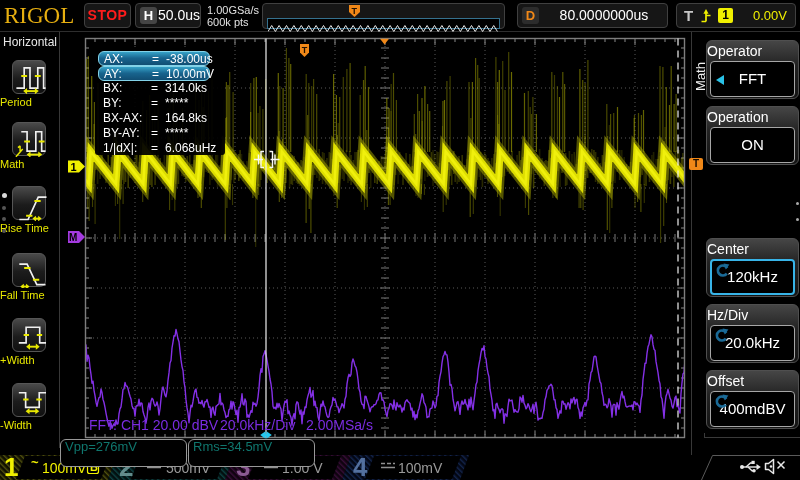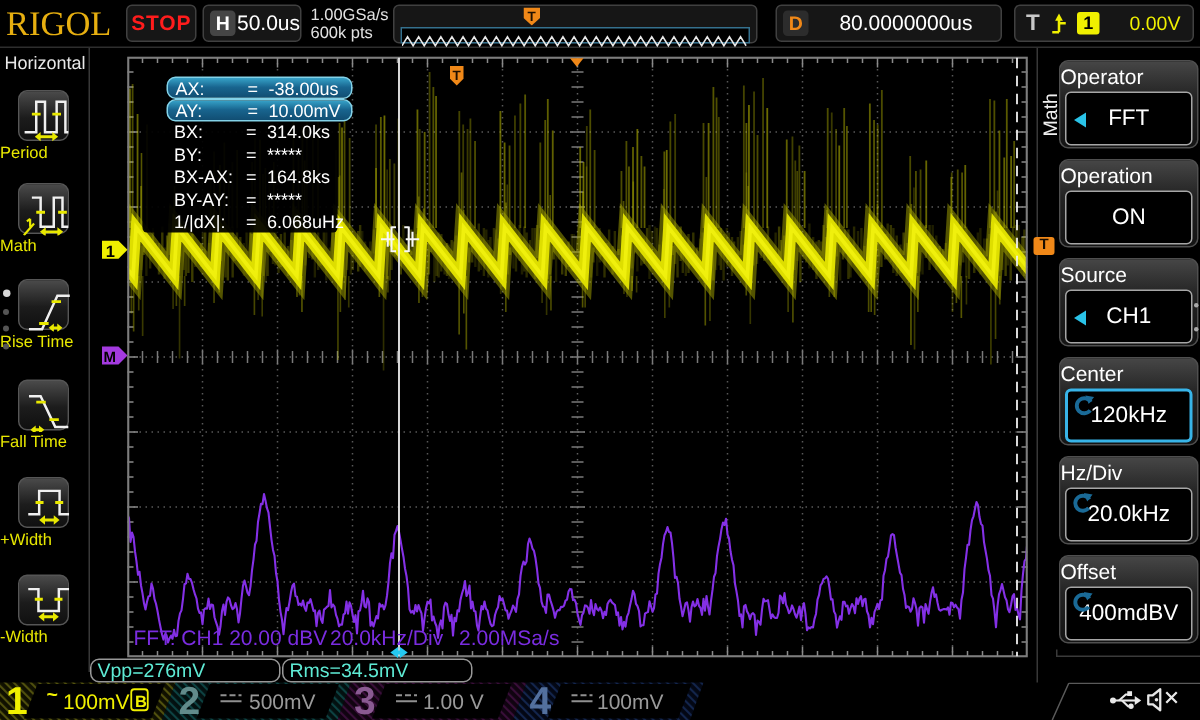--- a/index.html
+++ b/index.html
@@ -36,27 +36,27 @@
 #ttab{position:absolute;left:-3px;top:126px;width:14px;height:12px;background:#f08818;color:#1a0d00;font-size:10px;font-weight:bold;text-align:center;line-height:12px;border-radius:2px}
 .rgroup{position:absolute;left:14px;width:93px;height:59px;border:1px solid #4f4f4f;border-radius:6px;background:linear-gradient(180deg,#464646,#232323 42%,#141414)}
 .rhead{position:absolute;top:2px;left:0;width:100%;color:#fff;font-size:14px}
 .rval{position:absolute;left:3px;top:20px;width:85px;height:36px;background:#000;border:1px solid #a6a6a6;border-radius:4px;color:#fff;font-size:15px;text-align:center;line-height:34px}
 .rval.sel{border:2px solid #38b4e8;line-height:32px}
 .arr{position:absolute;left:5px;top:13px;width:0;height:0;border-top:5px solid transparent;border-bottom:5px solid transparent;border-right:8px solid #2ac3e8}
 .knob{position:absolute;left:3px;top:2px}
 .pgdot{position:absolute;left:104px;width:3px;height:3px;border-radius:50%;background:#aaa}
 
 #meas{position:absolute;left:95px;top:49px;width:130px;height:106px;background:rgba(0,0,0,.93);border-radius:3px;font-size:12px;color:#fff}
-.mrow{position:absolute;left:16px;width:124px;height:15px;line-height:15px}
+.mrow{position:absolute;left:3px;width:112px;height:15px;line-height:15px}
 .mrow .l{position:absolute;left:5px}
 .mrow .e{position:absolute;left:53px}
 .mrow .v{position:absolute;left:67px}
 .mhl{background:linear-gradient(180deg,#36a2c8,#18648e 48%,#114e73);border:1px solid #83d2e8;border-radius:6px}
 
-.ybox{position:absolute;top:439px;height:16px;background:#000;border:1px solid #989898;border-radius:6px;color:#5eead4;font-size:13px;line-height:14px;padding-left:4px}
+.ybox{position:absolute;top:439px;height:28px;background:#000;border:1px solid #989898;border-radius:6px;color:#0f766e;font-size:13px;line-height:14px;padding-left:4px}
 #vpp{left:60px;width:127px}
 #rms{left:188px;width:127px}
 </style></head>
 <body>
 <svg id="scope" width="800" height="480" viewBox="0 0 800 480">
 <defs>
 <pattern id="hc1" width="4" height="4" patternUnits="userSpaceOnUse" patternTransform="rotate(-45)">
         <rect width="4" height="4" fill="#101000"></rect>
         <rect width="1.4" height="4" fill="#50500e"></rect>
       </pattern>
@@ -789,24 +789,20 @@
     </div>
   <div id="ttab">T</div>
   <div class="rgroup" style="top:8px">
       <div class="rhead">Operator</div>
       <div class="rval"><span class="arr"></span>FFT</div>
     </div>
   <div class="rgroup" style="top:74px">
       <div class="rhead">Operation</div>
       <div class="rval">ON</div>
     </div>
-  <div class="rgroup" style="top:140px">
-      <div class="rhead">Source</div>
-      <div class="rval"><span class="arr"></span>CH1</div>
-    </div>
   <div class="rgroup" style="top:206px">
       <div class="rhead">Center</div>
       <div class="rval sel"><svg class="knob" width="15" height="15" viewBox="0 0 15 15">
           <path d="M11.8,10.6 A5 5 0 1 1 12.2,5.0" stroke="#1a6a97" stroke-width="2.6" fill="none"></path>
           <polygon points="8.6,0.6 14.4,1.6 10.8,6.4" fill="#1a6a97"></polygon>
         </svg>120kHz</div>
     </div>
   <div class="rgroup" style="top:272px">
       <div class="rhead">Hz/Div</div>
       <div class="rval"><svg class="knob" width="15" height="15" viewBox="0 0 15 15">

